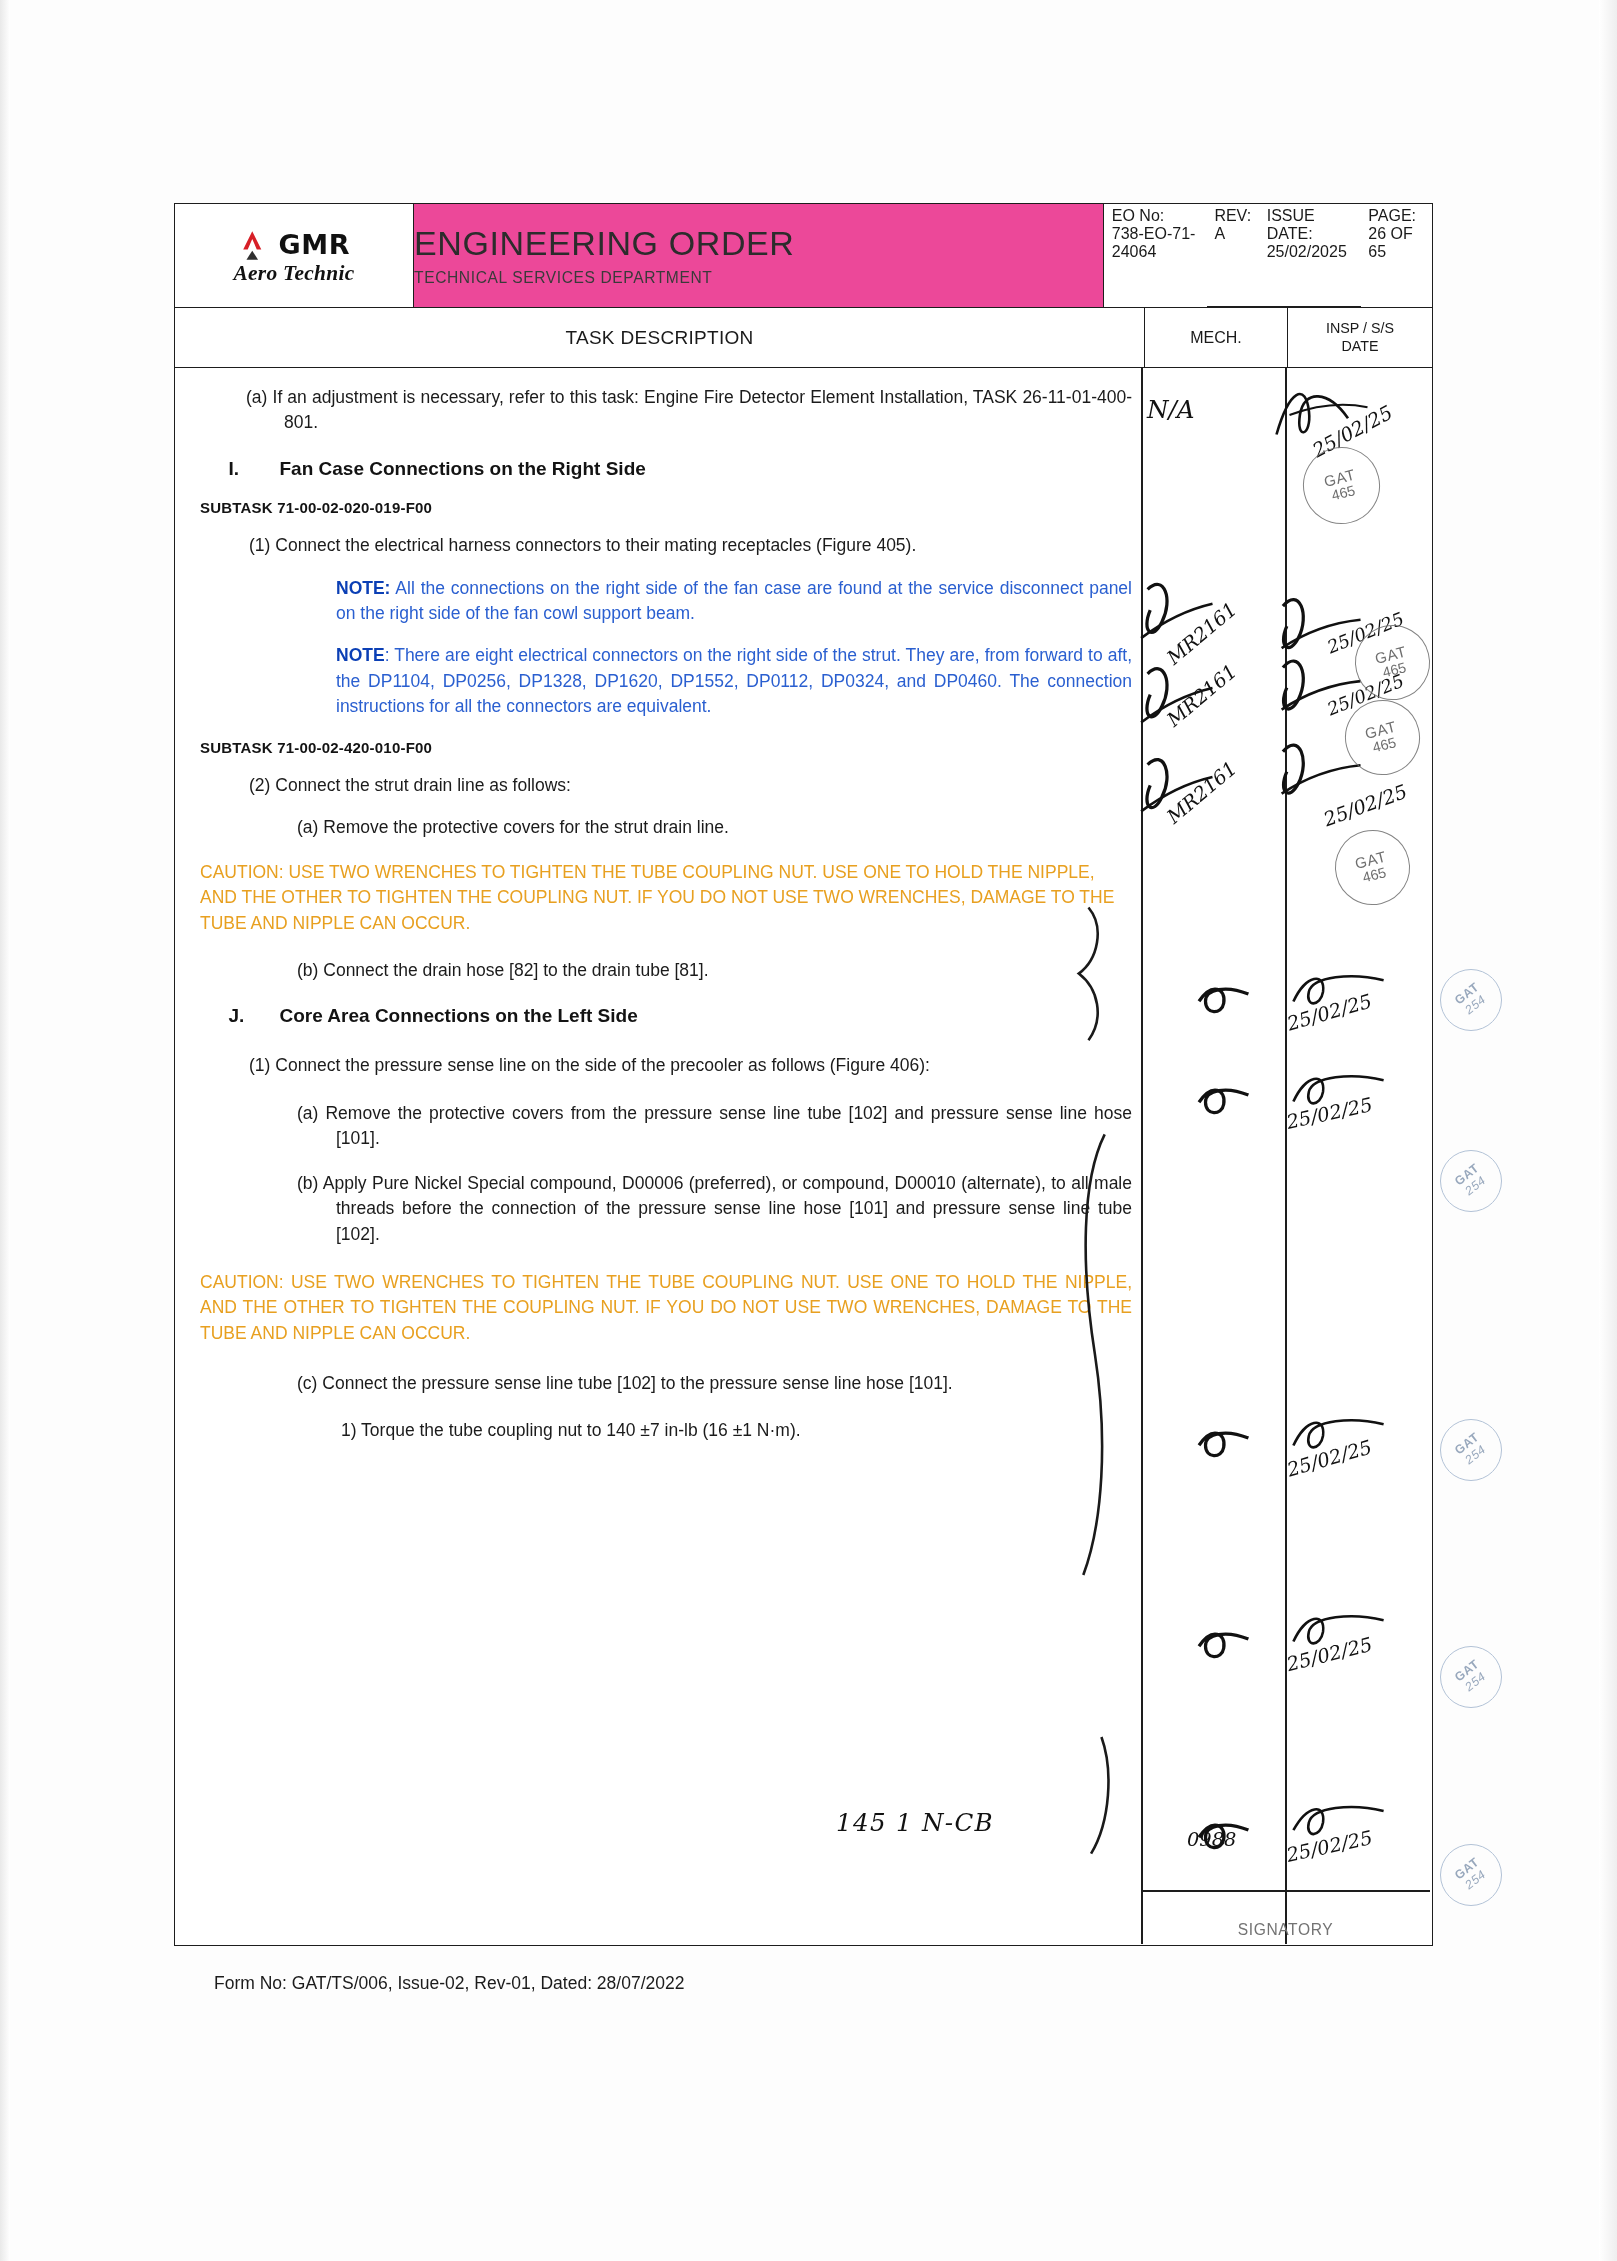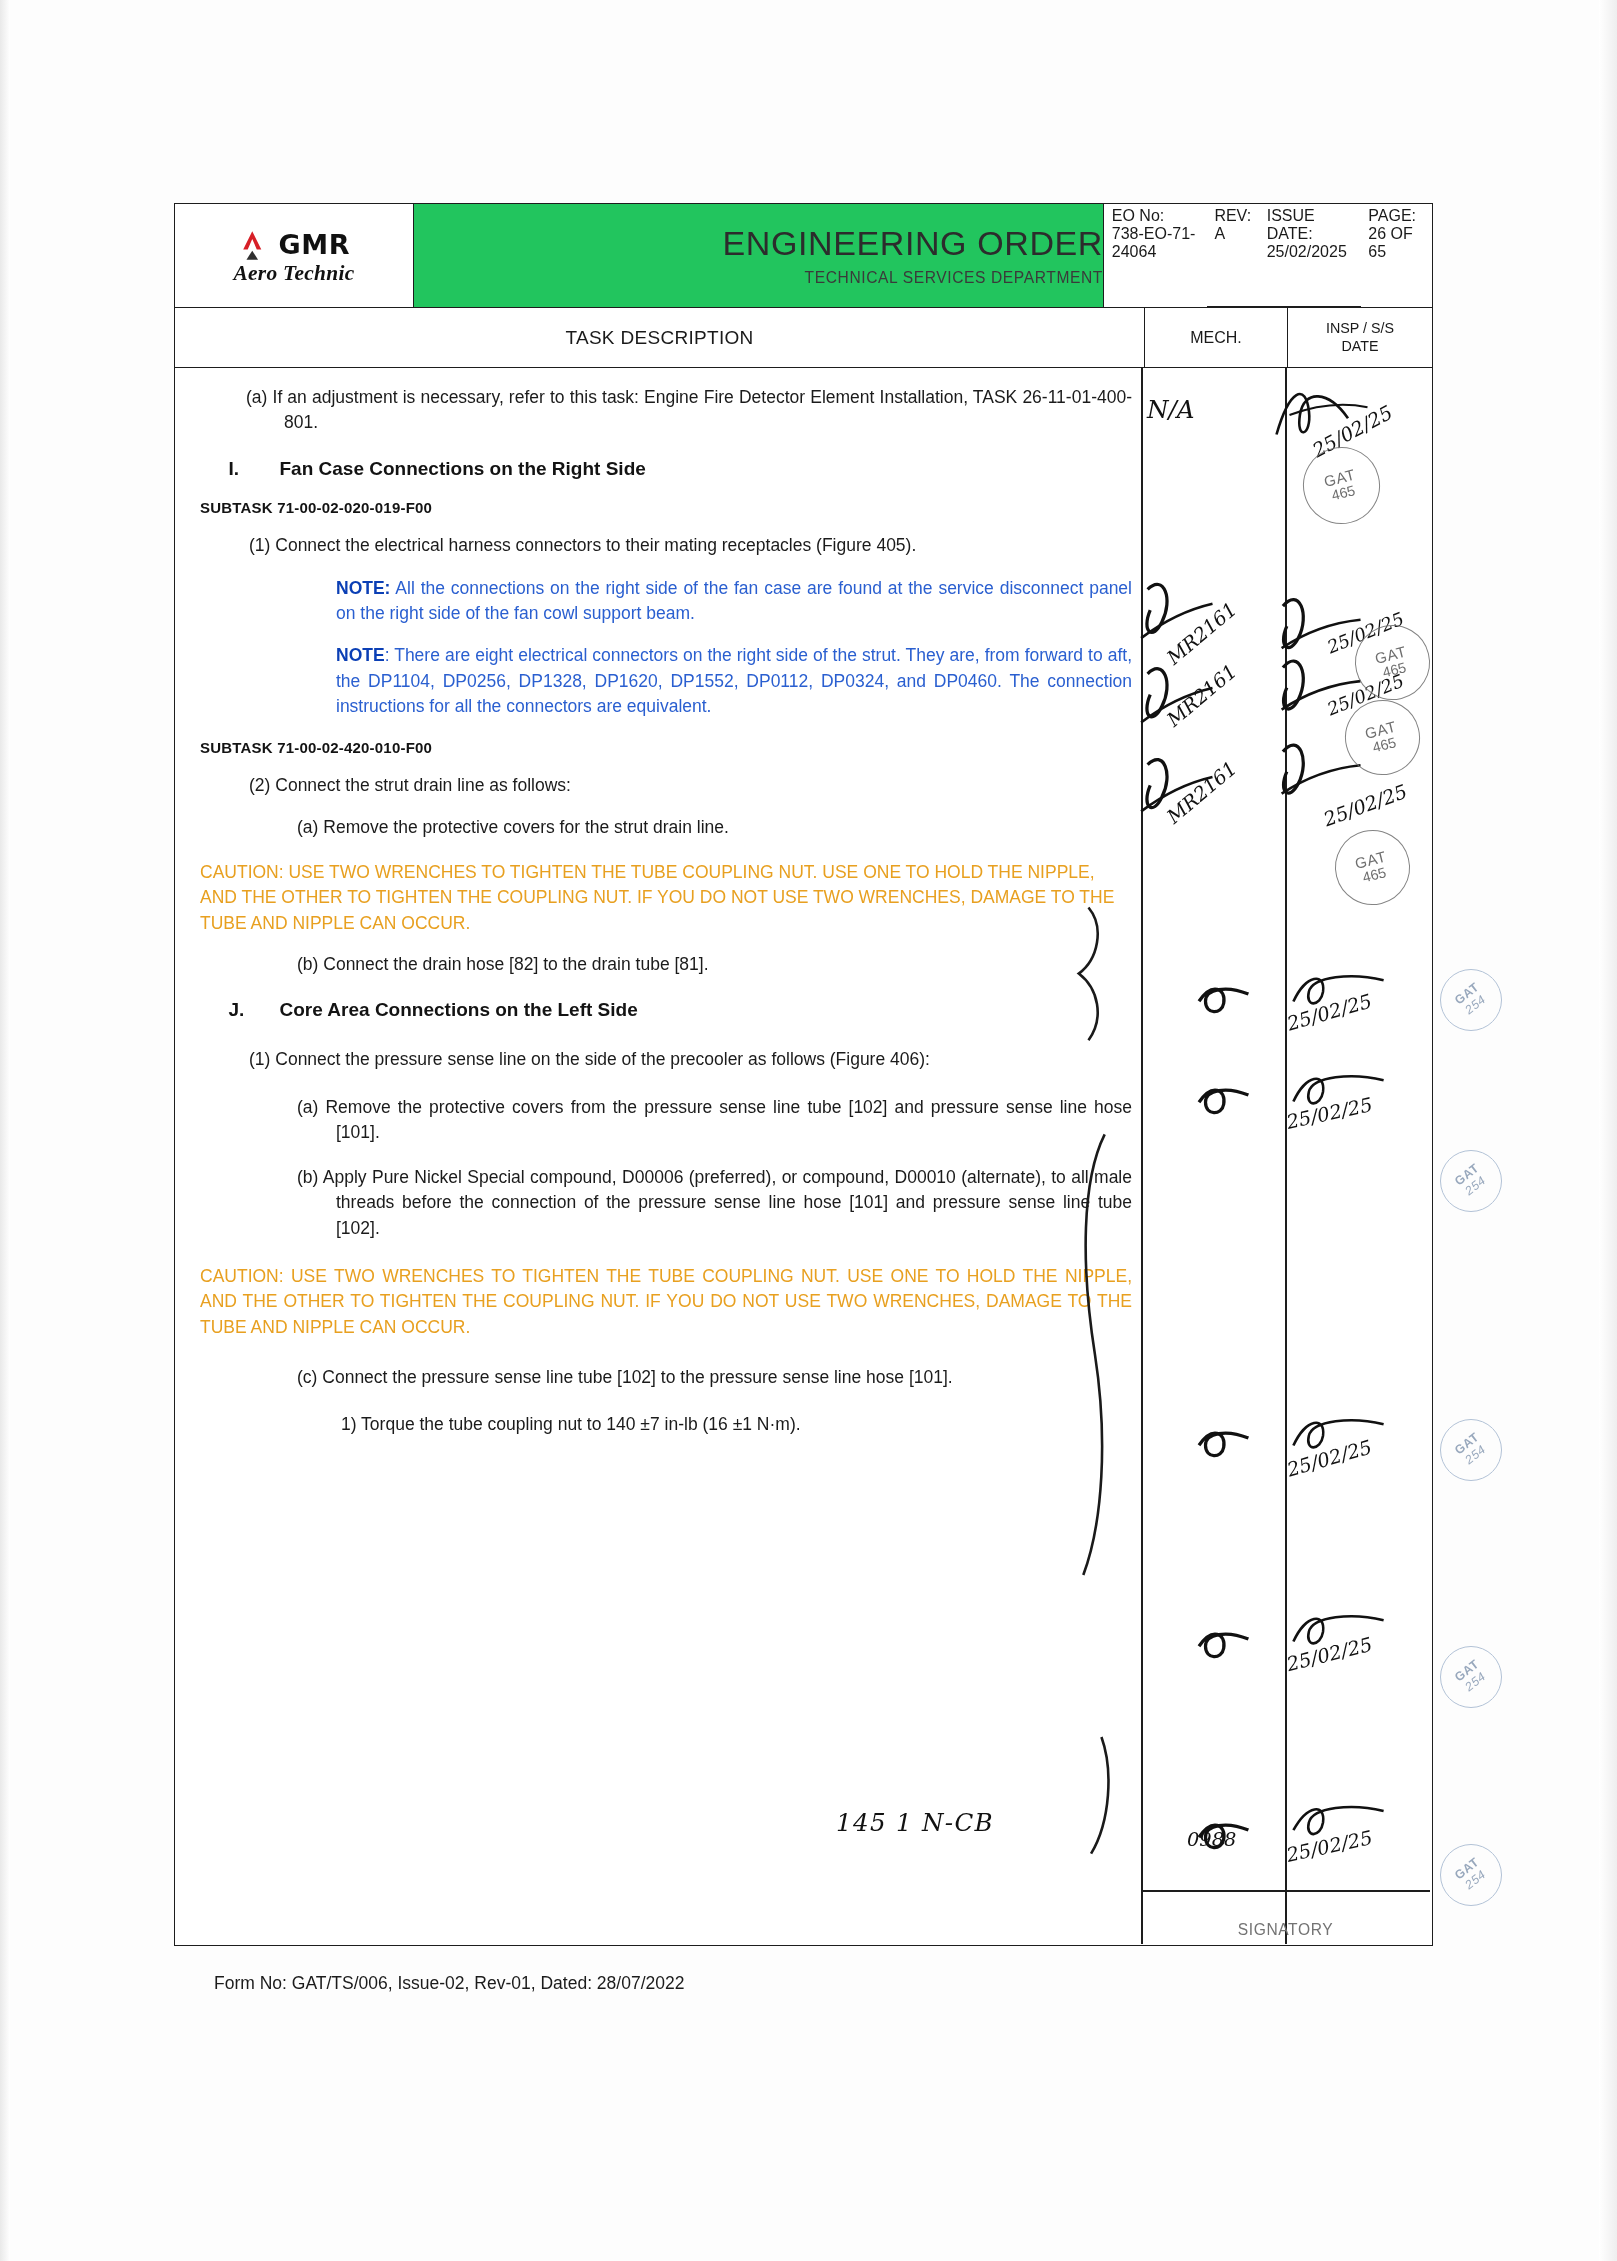--- a/index.html
+++ b/index.html
@@ -83,27 +83,27 @@
     font-size: 21.4px;
     font-style: italic;
     font-weight: bold;
     color: #111;
     margin-top: 1.3px;
     font-family: "Liberation Serif", serif;
     letter-spacing: 0.3px;
   }
   .hdr-title {
     flex: 1;
-    background: #22c55e;
+    background: #ec4899;
     border-right: 1.9px solid #1d1d1d;
     box-sizing: border-box;
     display: flex;
     flex-direction: column;
     justify-content: center;
-    align-items: flex-end;
+    align-items: flex-start;
   }
   .hdr-title .t1 {
     font-size: 34px;
     letter-spacing: 0.6px;
     color: #2c2c2c;
   }
   .hdr-title .t2 {
     font-size: 15.6px;
     letter-spacing: 0.6px;
     color: #3a3a3a;
@@ -394,21 +394,21 @@
           <span>Connect the strut drain line as follows:</span>
         </div>
 
         <div class="p ind-aa blk">
           <span>(a)</span>
           <span>Remove the protective covers for the strut drain line.</span>
         </div>
 
         <div class="caution">CAUTION: USE TWO WRENCHES TO TIGHTEN THE TUBE COUPLING NUT. USE ONE TO HOLD THE NIPPLE, AND THE OTHER TO TIGHTEN THE COUPLING NUT. IF YOU DO NOT USE TWO WRENCHES, DAMAGE TO THE TUBE AND NIPPLE CAN OCCUR.</div>
 
-        <div class="p ind-aa blk" style="margin-top:16px;">
+        <div class="p ind-aa blk" style="margin-top:22px;">
           <span>(b)</span>
           <span>Connect the drain hose [82] to the drain tube [81].</span>
         </div>
 
         <div class="section-head">
           <span class="letter">J.</span>
           <span>Core Area Connections on the Left Side</span>
         </div>
 
 

